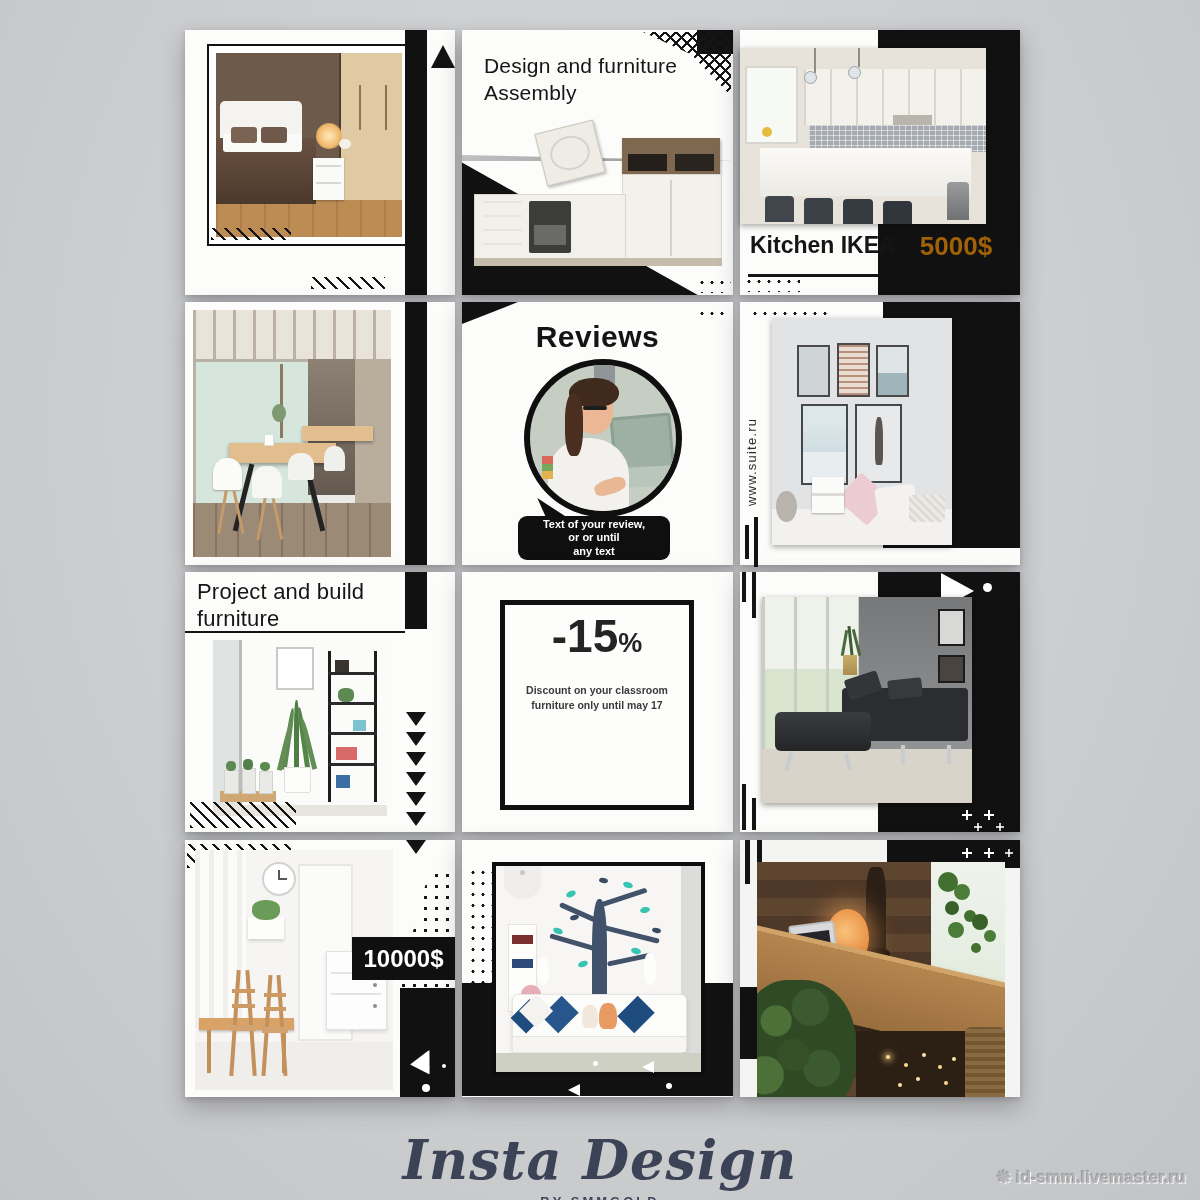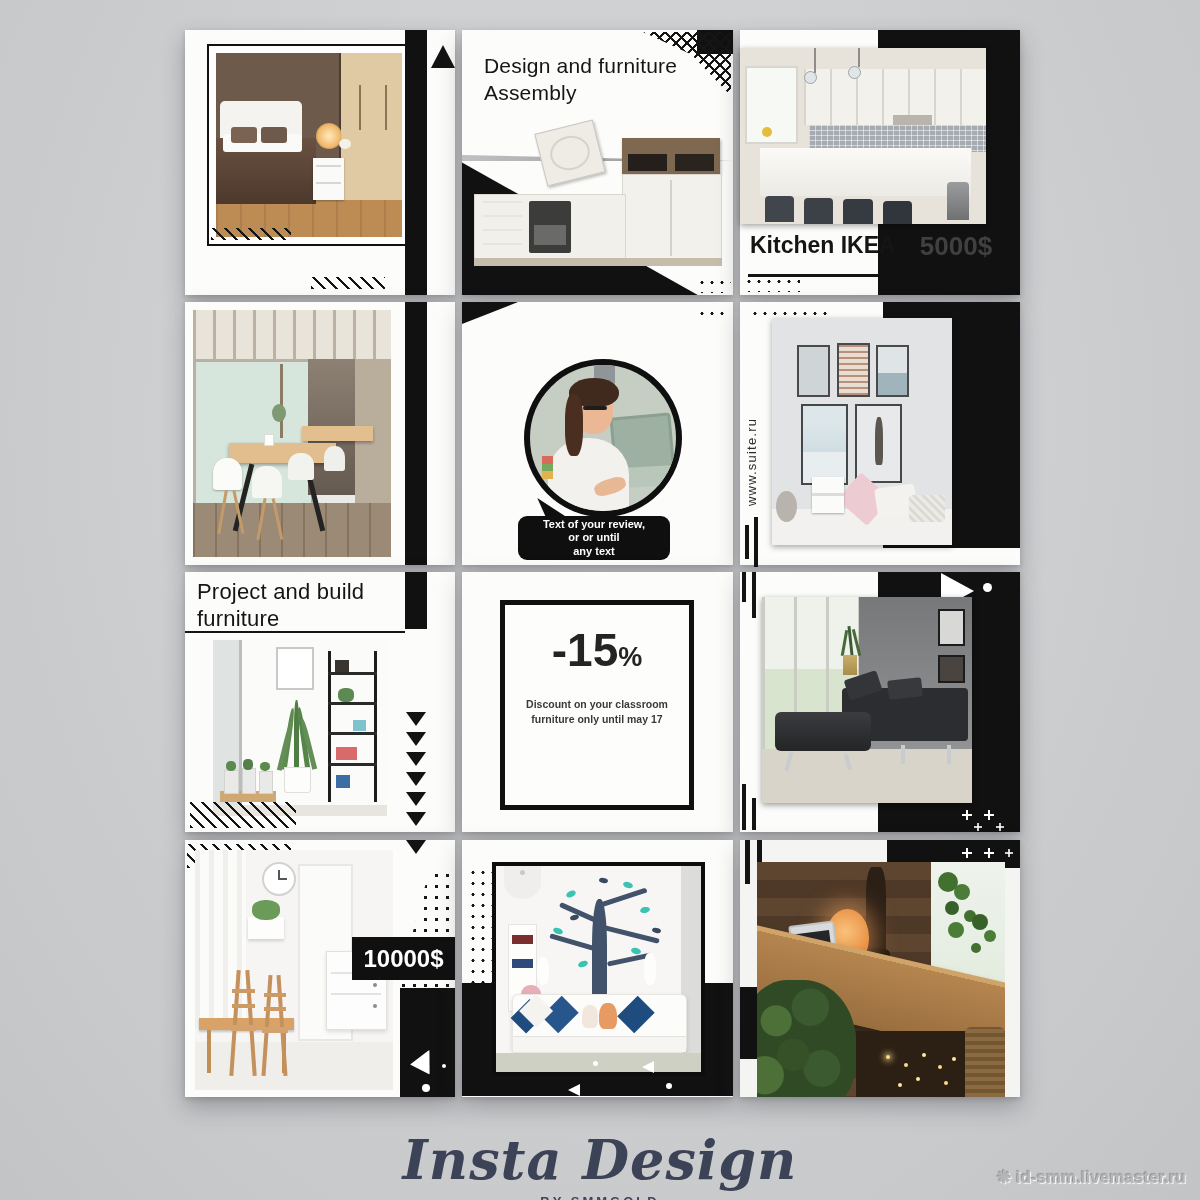--- a/index.html
+++ b/index.html
@@ -110,21 +110,21 @@
       <div class="s" style="left:26%;top:85%;width:12%;height:15%;background:#3c4147;border-radius:4px 4px 0 0"></div>
       <div class="s" style="left:42%;top:86%;width:12%;height:14%;background:#363b41;border-radius:4px 4px 0 0"></div>
       <div class="s" style="left:58%;top:87%;width:12%;height:13%;background:#31363c;border-radius:4px 4px 0 0"></div>
       <div class="s" style="left:84%;top:76%;width:9%;height:22%;background:linear-gradient(#9a9c9e,#6f7173);border-radius:4px 4px 0 0"></div>
       <div class="s" style="left:30%;top:0;width:2px;height:14%;background:#8f8d88"></div>
       <div class="s" style="left:26%;top:13%;width:11px;height:11px;border-radius:50%;background:#dfe5e8;border:1px solid #9fa3a6"></div>
       <div class="s" style="left:48%;top:0;width:2px;height:11%;background:#8f8d88"></div>
       <div class="s" style="left:44%;top:10%;width:11px;height:11px;border-radius:50%;background:#dfe5e8;border:1px solid #9fa3a6"></div>
     </div>
     <div class="s" style="left:10px;top:202px;font-size:23px;font-weight:700;color:#151515">Kitchen IKEA</div>
-    <div class="s" style="left:158px;top:198px;width:116px;height:36px;display:flex;align-items:center;justify-content:center;color:#404040;font-size:26px;font-weight:700">5000$</div>
+    <div class="s" style="left:158px;top:198px;width:116px;height:36px;display:flex;align-items:center;justify-content:center;color:#a16207;font-size:26px;font-weight:700">5000$</div>
     <div class="s" style="left:8px;top:244px;width:130px;height:3px;background:#141414"></div>
     <div class="s dots" style="left:2px;bottom:3px;width:58px;height:18px"></div>
   </div>
 
   <div class="tile" style="left:185px;top:302px;width:270px;height:263px">
     <div class="photo" style="left:8px;top:8px;width:198px;height:247px">
       <div class="s" style="left:0;top:0;width:100%;height:22%;background:repeating-linear-gradient(90deg,rgba(120,100,80,.4) 0 3px,transparent 3px 20px),#e9e4da"></div>
       <div class="s" style="left:0;top:20%;width:58%;height:62%;background:#d7e6dc;border:3px solid #b6b0a5"></div>
       <div class="s" style="left:58%;top:20%;width:24%;height:55%;background:linear-gradient(#8d8174,#655a4f)"></div>
       <div class="s" style="left:82%;top:20%;width:18%;height:60%;background:#b9ad9c"></div>
@@ -144,20 +144,21 @@
       <div class="s" style="left:34%;top:76%;width:3px;height:17%;background:#c59a6b;transform:rotate(10deg)"></div>
       <div class="s" style="left:42%;top:76%;width:3px;height:17%;background:#c59a6b;transform:rotate(-12deg)"></div>
       <div class="s" style="left:36%;top:50%;width:8px;height:10px;background:#fdfdfc;border:1px solid #ddd"></div>
     </div>
     <div class="s blk" style="left:220px;top:0;width:22px;height:100%"></div>
   </div>
 
   <div class="tile" style="left:462px;top:302px;width:271px;height:263px">
     <div class="s blk" style="left:0;top:0;width:56px;height:22px;clip-path:polygon(0 0,100% 0,0 100%)"></div>
     <div class="s dots" style="right:6px;top:4px;width:32px;height:16px"></div>
+    <div class="s" style="left:0;top:18px;width:100%;text-align:center;font-size:30px;font-weight:700;color:#141414;letter-spacing:.5px">Reviews</div>
     <div class="s circle-avatar" style="left:62px;top:57px;width:146px;height:146px">
       <div class="s" style="left:44%;top:0;width:14%;height:20%;background:#8f9599;border-radius:0 0 40% 40%"></div>
       <div class="s" style="left:56%;top:34%;width:38%;height:38%;background:#9db0a2;border:3px solid #8aa091;border-radius:4px;transform:rotate(-5deg)"></div>
       <div class="s" style="left:50%;top:70%;width:50%;height:14%;background:#b9c6ba;border-radius:3px;transform:rotate(-3deg)"></div>
       <div class="s" style="left:12%;top:50%;width:56%;height:52%;background:#f3f1ee;border-radius:48% 48% 0 0"></div>
       <div class="s" style="left:31%;top:15%;width:26%;height:32%;background:#ecb795;border-radius:46%"></div>
       <div class="s" style="left:27%;top:9%;width:34%;height:20%;background:#40291d;border-radius:50% 50% 45% 45%"></div>
       <div class="s" style="left:24%;top:20%;width:12%;height:42%;background:#4a2f20;border-radius:40%"></div>
       <div class="s" style="left:36%;top:28%;width:17%;height:4px;background:#1d1d1d;border-radius:2px"></div>
       <div class="s" style="left:8%;top:62%;width:8%;height:16%;background:linear-gradient(#d96a5a 0 33%,#76a85e 33% 66%,#e2b24e 66%)"></div>
@@ -242,21 +243,21 @@
       <div class="tri-down" style="margin-bottom:6px"></div>
       <div class="tri-down" style="margin-bottom:6px"></div>
       <div class="tri-down" style="margin-bottom:6px"></div>
       <div class="tri-down"></div>
     </div>
     <div class="s hatch" style="left:5px;top:230px;width:106px;height:26px"></div>
   </div>
 
   <div class="tile" style="left:462px;top:572px;width:271px;height:260px">
     <div class="s stock-box" style="left:38px;top:28px;width:184px;height:200px">
-      <div style="margin-top:18px">
+      <div style="margin-top:4px">
         <span style="font-size:46px;font-weight:800;color:#242424">-15</span><span style="font-size:27px;font-weight:700;color:#242424">%</span>
       </div>
       <div style="margin-top:20px;font-size:10.5px;line-height:15px;color:#3a3a3a;font-weight:600">Discount on your classroom</div>
       <div style="font-size:10.5px;line-height:15px;color:#3a3a3a;font-weight:600">furniture only until may 17</div>
     </div>
   </div>
 
   <div class="tile" style="left:740px;top:572px;width:280px;height:260px">
     <div class="s blk" style="left:138px;top:0;width:142px;height:100%"></div>
     <div class="s wtri-right" style="left:201px;top:1px"></div>

